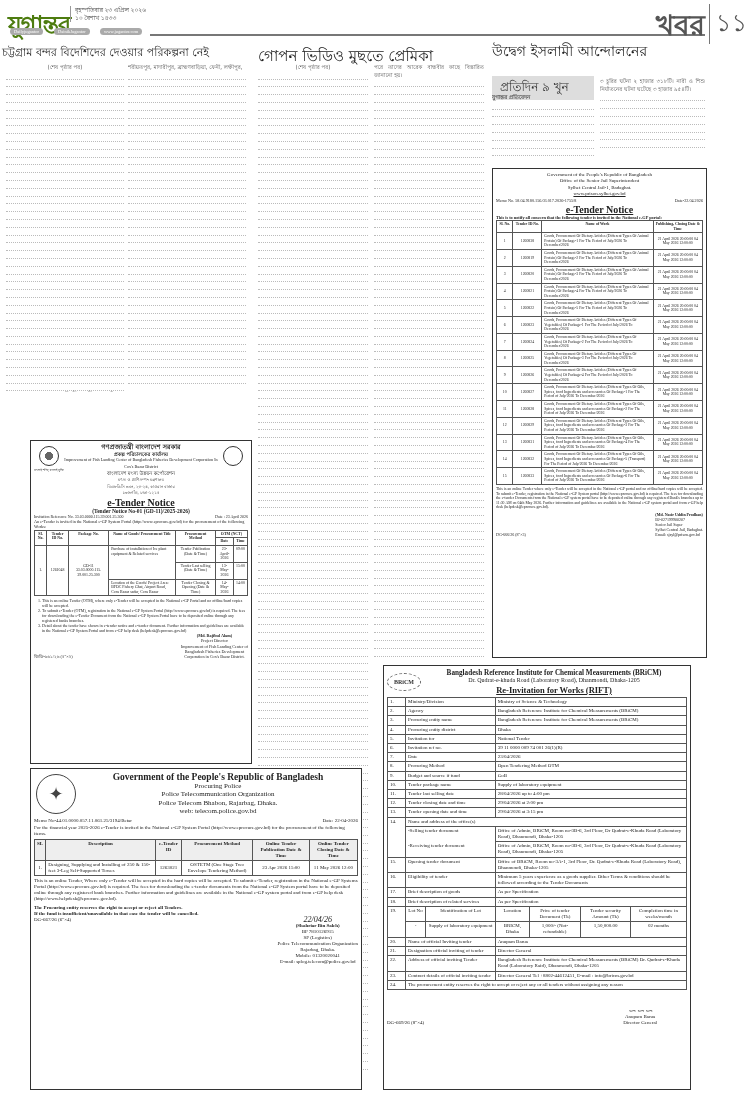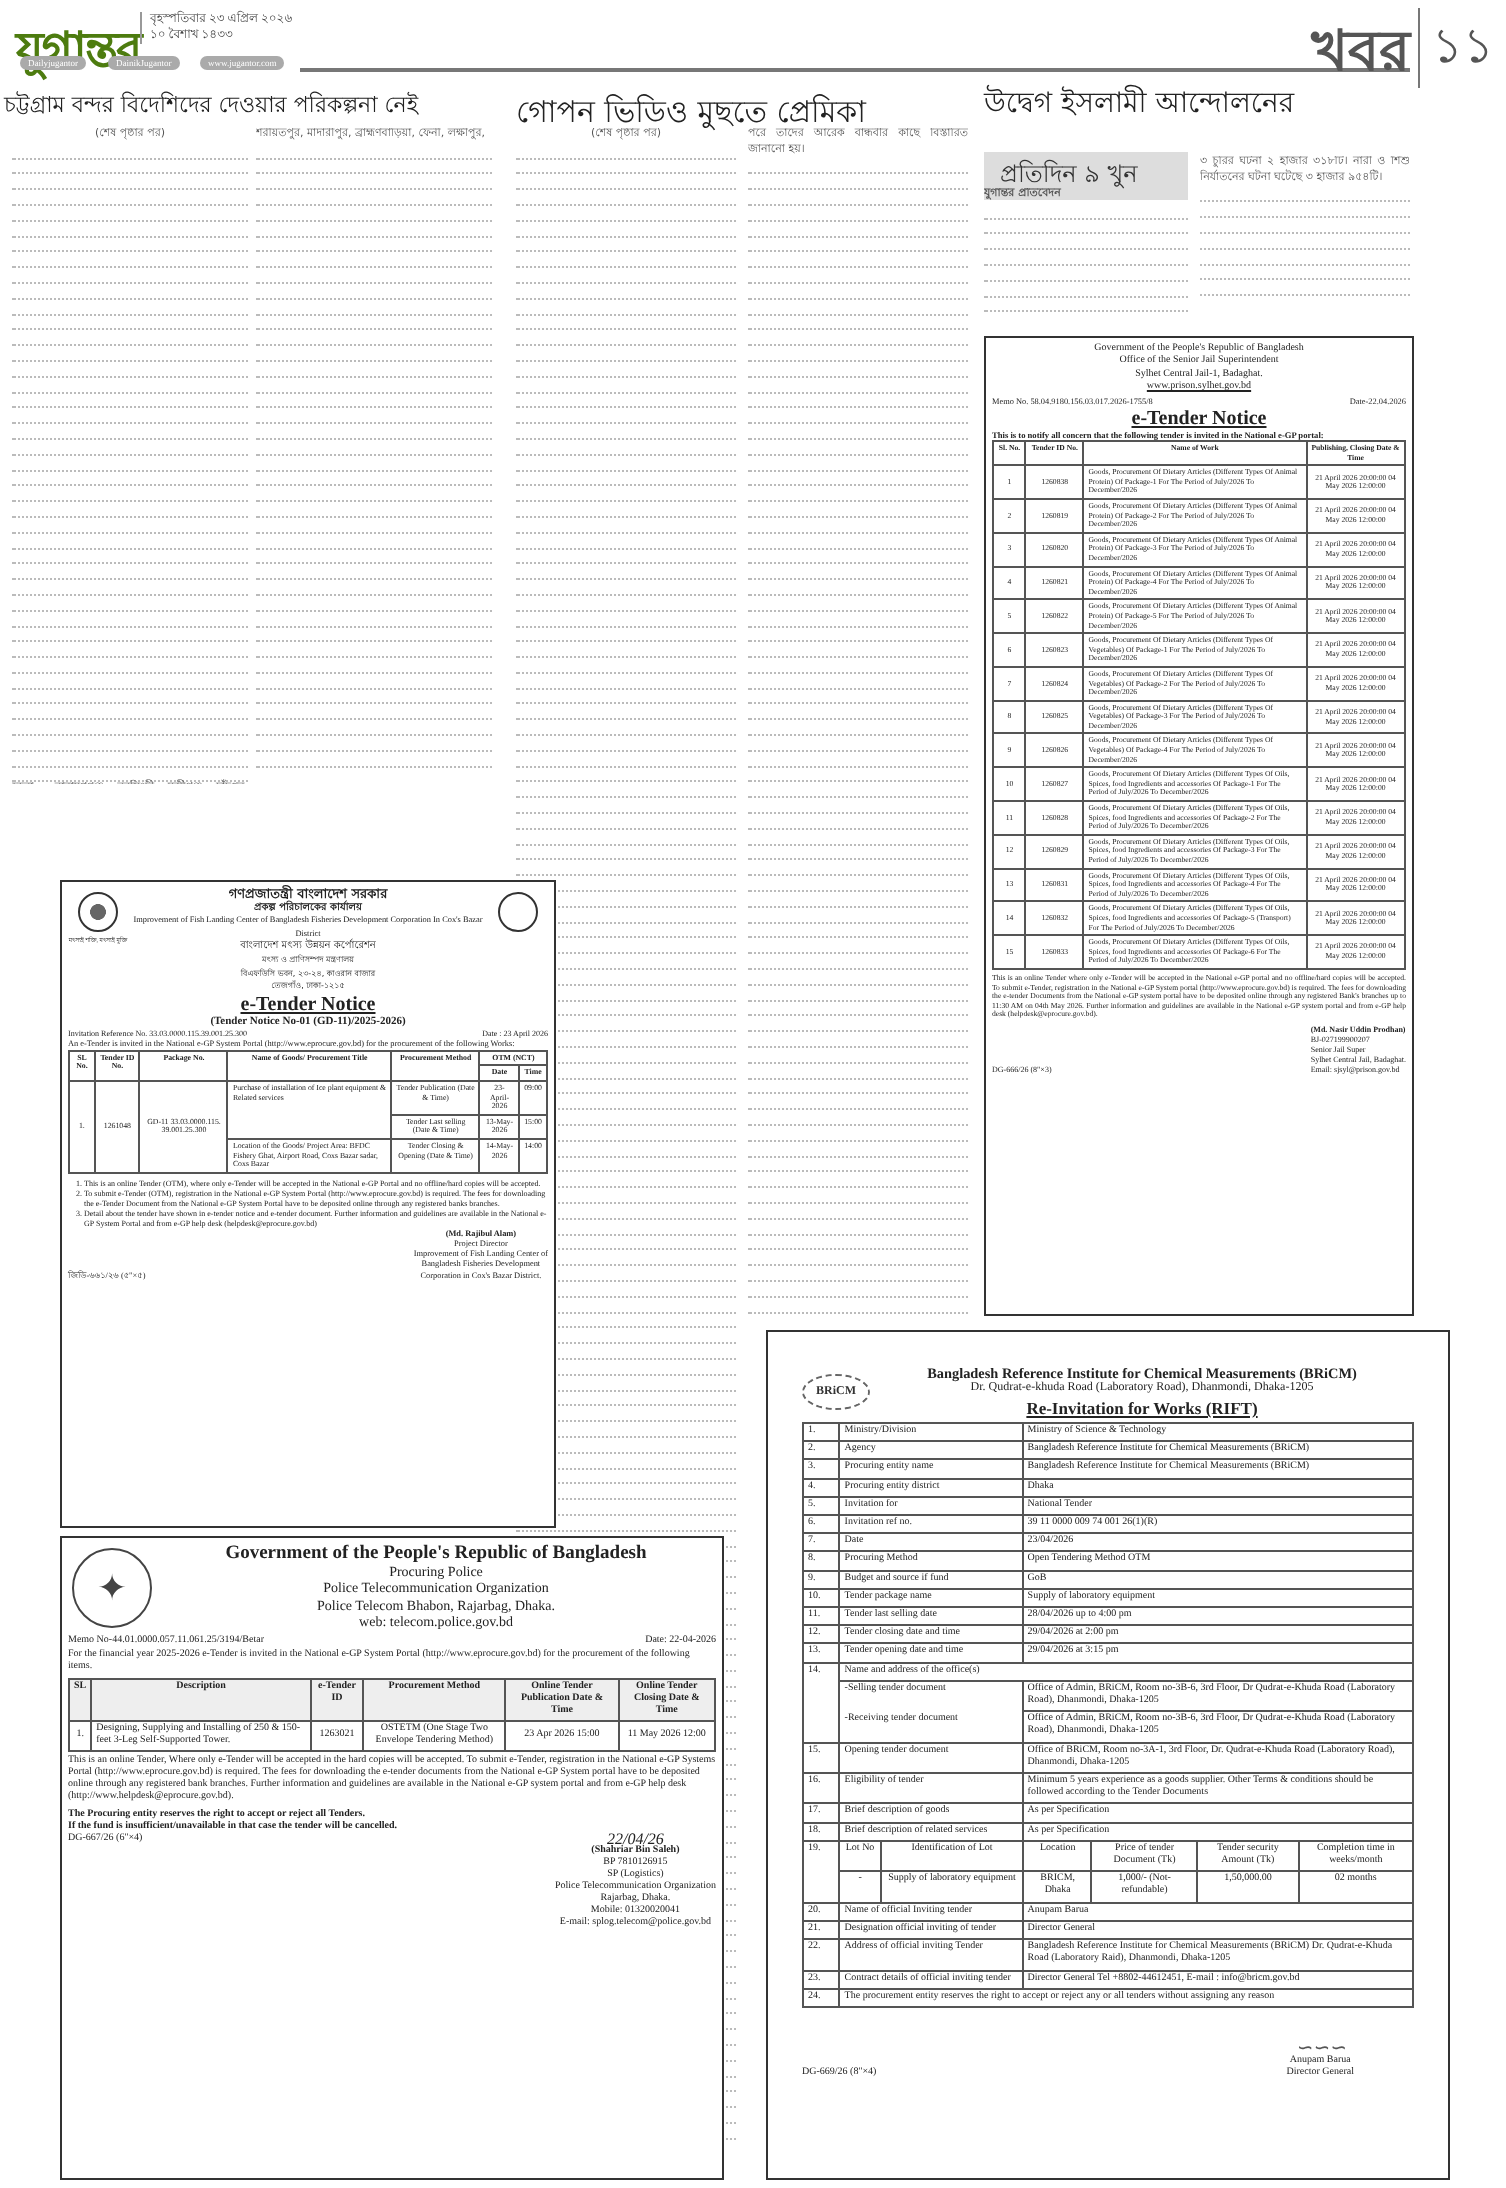--- a/index.html
+++ b/index.html
@@ -486,21 +486,21 @@
     <div>
       <div class="bold">(Md. Nasir Uddin Prodhan)</div>
       <div>BJ-027199900207</div>
       <div>Senior Jail Super</div>
       <div>Sylhet Central Jail, Badaghat.</div>
       <div>Email: sjsyl@prison.gov.bd</div>
     </div>
   </div>
 </div>
 
-<div class="abs box" style="left:30px;top:440px;width:248px;height:324px;padding:3px">
+<div class="abs box" style="left:30px;top:440px;width:222px;height:324px;padding:3px">
   <div style="display:flex;justify-content:space-between">
     <div style="width:30px;text-align:center">
       <div style="width:20px;height:20px;border-radius:50%;border:1.5px solid #333;margin:2px auto;background:radial-gradient(#666 30%,#fff 32%)"></div>
       <div style="font-size:3px">মৎস্যই শক্তি, মৎস্যই মুক্তি</div>
     </div>
     <div class="c" style="flex:1;font-size:5px;line-height:6.6px;font-family:'DejaVu Sans',sans-serif">
       <div class="bold" style="font-size:6.5px">গণপ্রজাতন্ত্রী বাংলাদেশ সরকার</div>
       <div class="bold">প্রকল্প পরিচালকের কার্যালয়</div>
       <div style="font-size:4.2px;font-family:'Liberation Serif',serif">Improvement of Fish Landing Center of Bangladesh Fisheries Development Corporation In Cox's Bazar District</div>
       <div>বাংলাদেশ মৎস্য উন্নয়ন কর্পোরেশন</div>
@@ -619,21 +619,21 @@
       <div>BP 7810126915</div>
       <div>SP (Logistics)</div>
       <div>Police Telecommunication Organization</div>
       <div>Rajarbag, Dhaka.</div>
       <div>Mobile: 01320020041</div>
       <div>E-mail: splog.telecom@police.gov.bd</div>
     </div>
   </div>
 </div>
 
-<div class="abs box" style="left:383px;top:665px;width:342px;height:425px;padding:17px">
+<div class="abs box" style="left:383px;top:665px;width:308px;height:425px;padding:3px">
   <div style="display:flex;align-items:center">
     <div style="width:34px;font-size:6px;font-weight:bold;color:#333;text-align:center;border:1px dashed #666;border-radius:50%;padding:5px 0">BRiCM</div>
     <div class="c" style="flex:1">
       <div class="bold" style="font-size:7.2px">Bangladesh Reference Institute for Chemical Measurements (BRiCM)</div>
       <div style="font-size:6px">Dr. Qudrat-e-khuda Road (Laboratory Road), Dhanmondi, Dhaka-1205</div>
       <div class="bold u" style="font-size:8.5px;margin-top:2px">Re-Invitation for Works (RIFT)</div>
     </div>
   </div>
   <table style="font-size:5px;line-height:6.2px;margin-top:2px">
     <tbody id="bricm-rows1">

